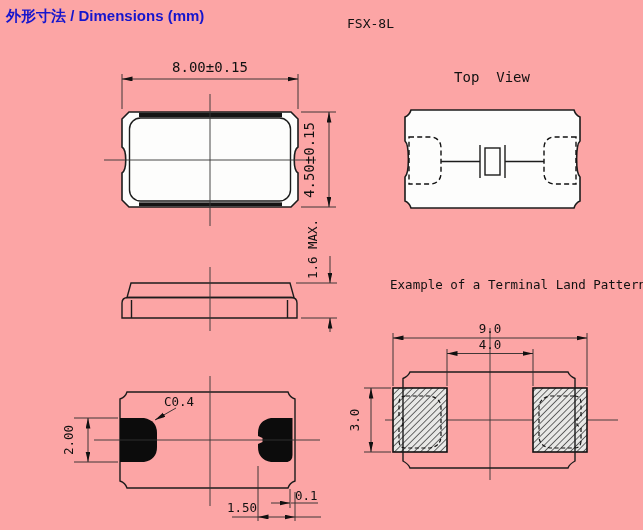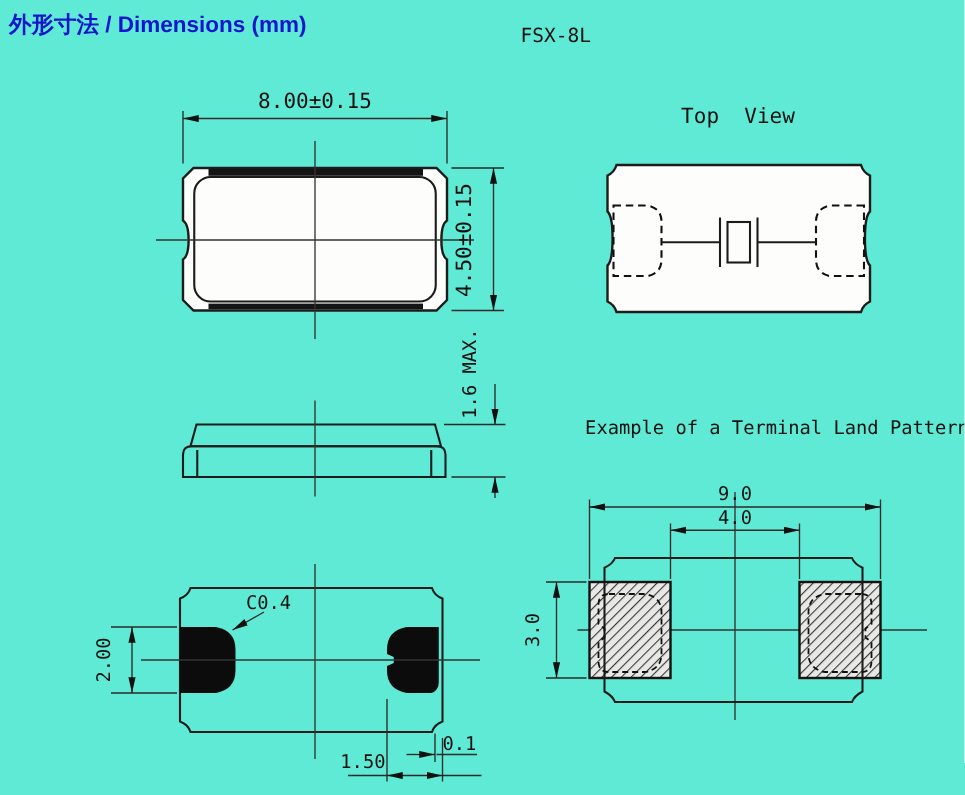--- a/index.html
+++ b/index.html
@@ -1,17 +1,17 @@
 <!DOCTYPE html>
 <html><head>
 <meta charset="utf-8">
 <style>
   html,body { margin:0; padding:0; background:#ffffff; }
   .page {
-    position:relative; width:643px; height:530px; background:#5eead4;
+    position:relative; width:643px; height:530px; background:#fca5a5;
     font-family:"DejaVu Sans Mono", monospace; overflow:hidden;
   }
   svg { position:absolute; left:0; top:0; }
   .ln   { stroke:#1c1c1c; stroke-width:1.6; fill:#fdfdfc; }
   .lnf  { stroke:#1c1c1c; stroke-width:1.4; fill:none; }
   .thin { stroke:#2a2a2a; stroke-width:0.9; fill:none; }
   .cl   { stroke:#333; stroke-width:0.9; fill:none; }
   .pad  { fill:#0c0c0c; stroke:none; }
   .dash { stroke:#111; stroke-width:1.4; fill:none; stroke-dasharray:5 3.2; }
   .dash2{ stroke:#111; stroke-width:1.2; fill:none; stroke-dasharray:4 2.6; }

